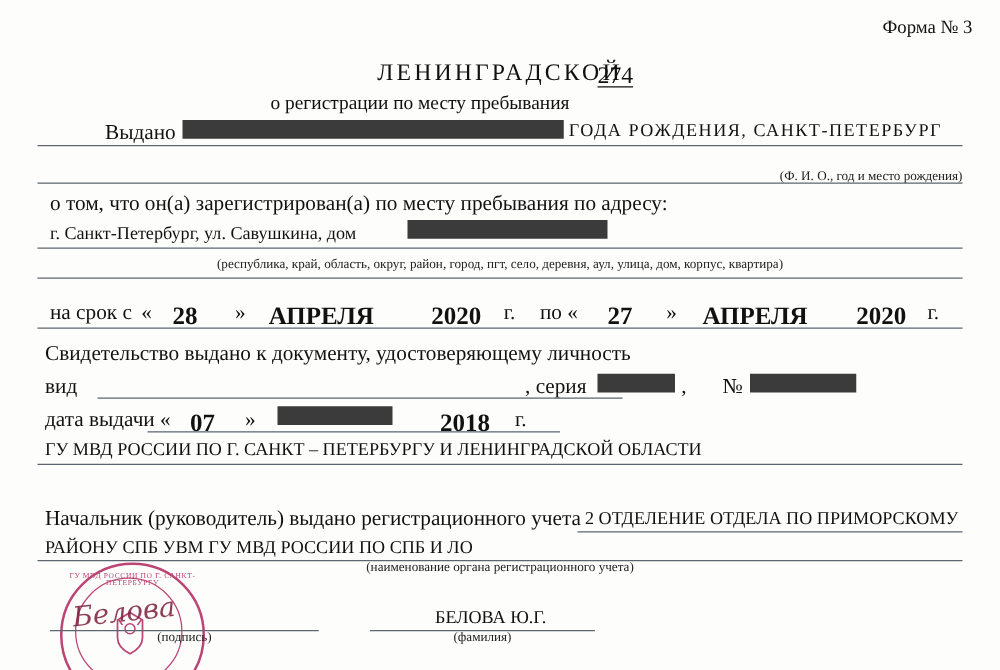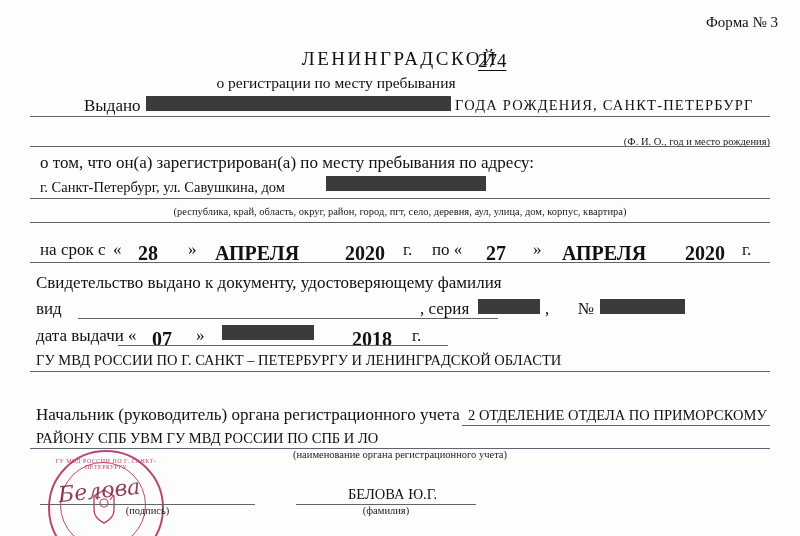--- a/index.html
+++ b/index.html
@@ -131,21 +131,21 @@
   <div class="abs bold-val" style="top:242px; left:345px;">2020</div>
   <div class="abs label" style="top:240px; left:403px;">г.</div>
   <div class="abs label" style="top:240px; left:432px;">по «</div>
   <div class="abs bold-val" style="top:242px; left:486px;">27</div>
   <div class="abs label" style="top:240px; left:533px;">»</div>
   <div class="abs bold-val" style="top:242px; left:562px;">АПРЕЛЯ</div>
   <div class="abs bold-val" style="top:242px; left:685px;">2020</div>
   <div class="abs label" style="top:240px; left:742px;">г.</div>
   <div class="abs rule" style="top:262px; left:30px; width:740px;"></div>
 
-  <div class="abs label" style="top:273px; left:36px;">Свидетельство выдано к документу, удостоверяющему фамилия</div>
+  <div class="abs label" style="top:273px; left:36px;">Свидетельство выдано к документу, удостоверяющему личность</div>
 
   <div class="abs label" style="top:299px; left:36px;">вид</div>
   <div class="abs label" style="top:299px; left:420px;">, серия</div>
   <div class="abs redact" style="top:299px; left:478px; width:62px;"></div>
   <div class="abs label" style="top:299px; left:545px;">,</div>
   <div class="abs label" style="top:299px; left:578px;">№</div>
   <div class="abs redact" style="top:299px; left:600px; width:85px;"></div>
 
   <div class="abs rule" style="top:318px; left:78px; width:420px;"></div>
 
@@ -154,21 +154,21 @@
   <div class="abs bold-val" style="top:328px; left:152px;">07</div>
   <div class="abs label" style="top:326px; left:196px;">»</div>
   <div class="abs redact" style="top:325px; left:222px; width:92px;"></div>
   <div class="abs bold-val" style="top:328px; left:352px;">2018</div>
   <div class="abs label" style="top:326px; left:412px;">г.</div>
   <div class="abs rule" style="top:345px; left:118px; width:330px;"></div>
 
   <div class="abs field-text" style="top:352px; left:36px;">ГУ  МВД  РОССИИ  ПО  Г. САНКТ – ПЕТЕРБУРГУ  И  ЛЕНИНГРАДСКОЙ ОБЛАСТИ</div>
   <div class="abs rule" style="top:371px; left:30px; width:740px;"></div>
 
-  <div class="abs label" style="top:405px; left:36px;">Начальник (руководитель) органа регистрационного учета</div>
+  <div class="abs label" style="top:405px; left:36px;">Начальник (руководитель) выдано регистрационного учета</div>
   <div class="abs field-text" style="top:407px; left:468px;">2 ОТДЕЛЕНИЕ ОТДЕЛА  ПО ПРИМОРСКОМУ</div>
   <div class="abs rule" style="top:425px; left:462px; width:308px;"></div>
 
   <div class="abs field-text" style="top:430px; left:36px;">РАЙОНУ СПБ УВМ  ГУ  МВД  РОССИИ  ПО СПБ  И  ЛО</div>
   <div class="abs rule" style="top:448px; left:30px; width:740px;"></div>
   <div class="abs small-caption" style="top:449px; left:30px; width:740px;">(наименование органа регистрационного учета)</div>
 
   <div class="abs" style="top:450px; left:48px;">
     <div class="stamp">
       <div class="stamp-inner"></div>

